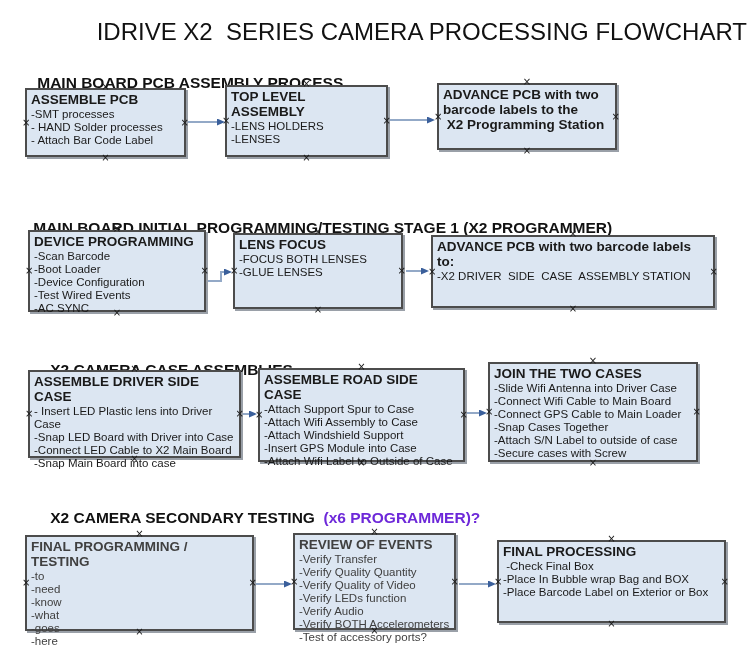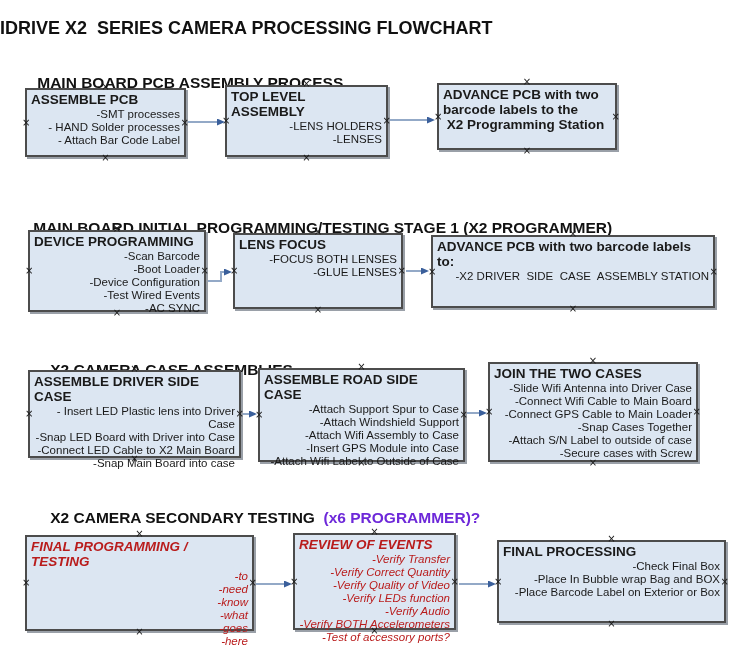--- a/index.html
+++ b/index.html
@@ -1,40 +1,40 @@
 <!DOCTYPE html>
 <html><head>
 <meta charset="utf-8">
 <style>
   html,body{margin:0;padding:0;background:#ffffff;}
   #canvas{
     position:relative;width:747px;height:662px;background:#ffffff;overflow:hidden;
     font-family:"Liberation Sans","DejaVu Sans",sans-serif;color:#1a1a1a;
   }
   .page-title{
-    position:absolute;left:0;top:18px;width:747px;text-align:left;
-    font-size:18px;font-weight:bold;white-space:pre-wrap;color:#111;
+    position:absolute;left:0;top:18px;width:747px;text-align:right;
+    font-size:24px;font-weight:normal;white-space:pre-wrap;color:#111;
   }
   .section-heading{
     position:absolute;font-size:15.5px;font-weight:bold;white-space:pre;color:#111;
   }
   .section-heading .red-part{color:#6d28d9;}
   .fbox{
     position:absolute;box-sizing:border-box;background:#dce6f2;
     border:2px solid #4c4c4c;box-shadow:2px 2px 0 #9aa0a8;
     padding:2px 4px 2px 4px;overflow:visible;
   }
   .box-title{
     font-size:13.5px;font-weight:bold;line-height:15px;white-space:pre-wrap;
   }
-  .box-items{margin-top:1px;text-align:right;}
+  .box-items{margin-top:1px;}
   .box-items .item{
     font-size:11.5px;line-height:13px;white-space:pre-wrap;
   }
-  .fbox.red .box-title,.fbox.red .box-items .item{color:#b91c1c;font-style:italic;}
+  .fbox.red .box-title,.fbox.red .box-items .item{color:#404040;}
   
   .hd{
     position:absolute;font-size:10px;line-height:8px;color:#1a1a1a;
     font-family:"DejaVu Sans",sans-serif;pointer-events:none;
   }
   .ht{top:-7px;left:50%;transform:translateX(-50%);}
   .hb{bottom:-7px;left:50%;transform:translateX(-50%);}
   .hl{left:-5px;top:50%;transform:translateY(-50%);}
   .hr{right:-5px;top:50%;transform:translateY(-50%);}
   #connectors{position:absolute;left:0;top:0;pointer-events:none;}
@@ -144,22 +144,22 @@
       </div>
   </div>
   <div class="fbox" style="left:258px;top:368px;width:207px;height:94px;">
     <span class="hd ht">×</span>
       <span class="hd hb">×</span>
       <span class="hd hl">×</span>
       <span class="hd hr">×</span>
     <div class="box-title">ASSEMBLE ROAD SIDE CASE</div>
     <div class="box-items">
         <div class="item">-Attach Support Spur to Case</div>
+        <div class="item">-Attach Wifi Assembly to Case</div>
         <div class="item">-Attach Windshield Support</div>
-        <div class="item">-Attach Wifi Assembly to Case</div>
         <div class="item">-Insert GPS Module into Case</div>
         <div class="item">-Attach Wifi Label to Outside of Case</div>
       </div>
   </div>
   <div class="fbox" style="left:488px;top:362px;width:210px;height:100px;">
     <span class="hd ht">×</span>
       <span class="hd hb">×</span>
       <span class="hd hl">×</span>
       <span class="hd hr">×</span>
     <div class="box-title">JOIN THE TWO CASES</div>
@@ -189,21 +189,21 @@
       </div>
   </div>
   <div class="fbox red" style="left:293px;top:533px;width:163px;height:97px;">
     <span class="hd ht">×</span>
       <span class="hd hb">×</span>
       <span class="hd hl">×</span>
       <span class="hd hr">×</span>
     <div class="box-title">REVIEW OF EVENTS</div>
     <div class="box-items">
         <div class="item">-Verify Transfer</div>
-        <div class="item">-Verify Correct Quantity</div>
+        <div class="item">-Verify Quality Quantity</div>
         <div class="item">-Verify Quality of Video</div>
         <div class="item">-Verify LEDs function</div>
         <div class="item">-Verify Audio</div>
         <div class="item">-Verify BOTH Accelerometers</div>
         <div class="item">-Test of accessory ports?</div>
       </div>
   </div>
   <div class="fbox" style="left:497px;top:540px;width:229px;height:83px;">
     <span class="hd ht">×</span>
       <span class="hd hb">×</span>

